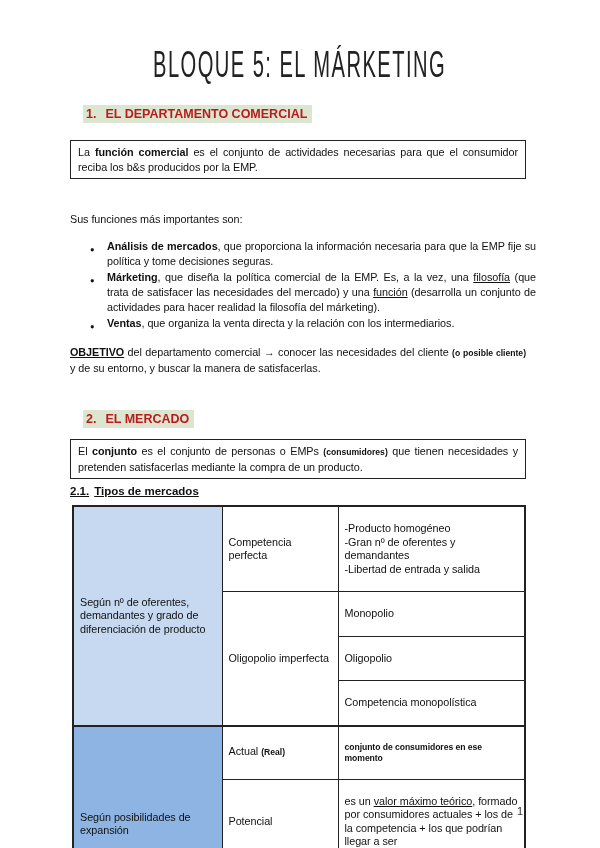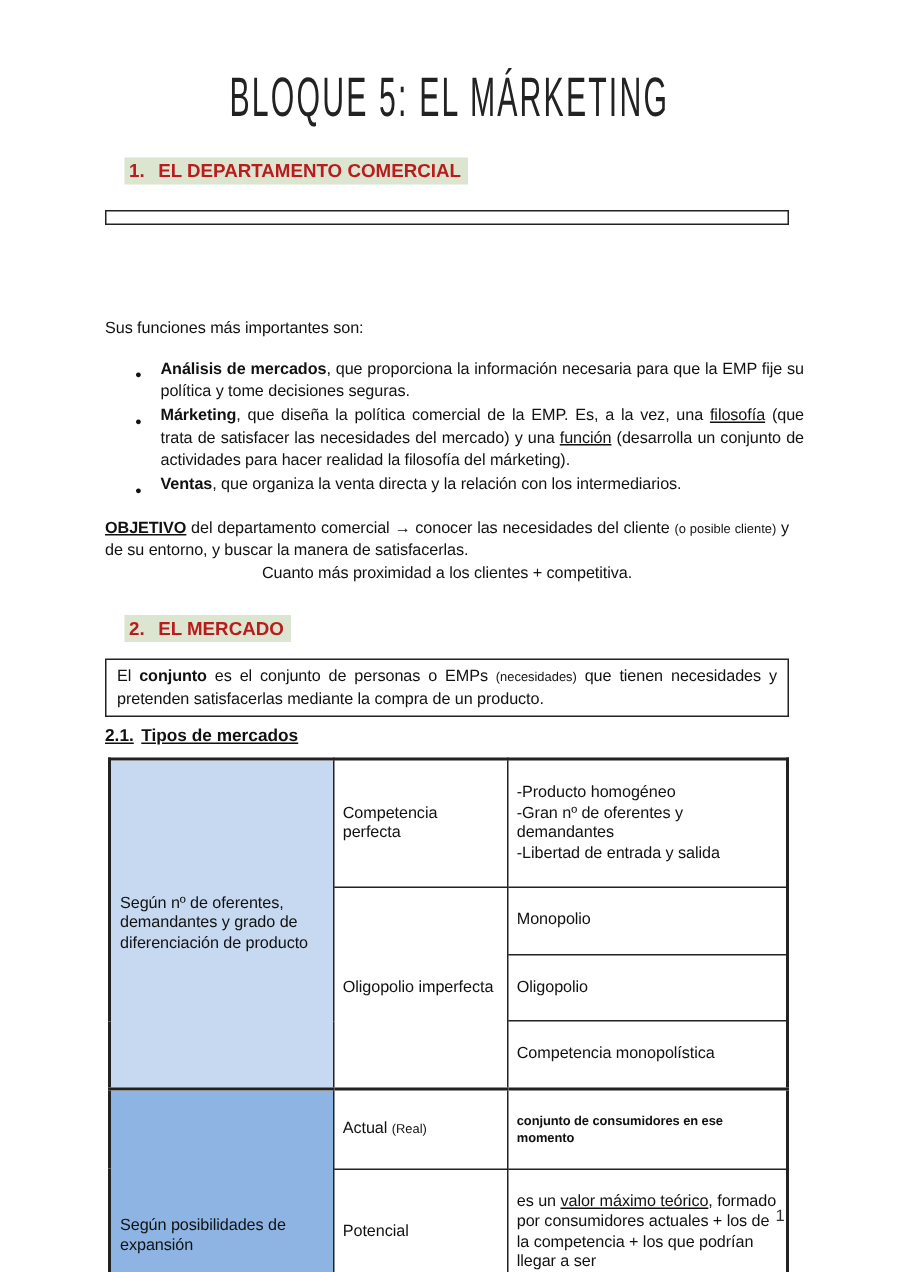--- a/index.html
+++ b/index.html
@@ -31,21 +31,21 @@
     list-style:none;
   }
   ul.bullets li{position:relative;text-align:justify;margin-bottom:1px;}
   ul.bullets li::before{
     content:"\25CF";position:absolute;left:-17px;top:3px;font-size:7.5px;color:#111;
   }
   .objetivo{position:absolute;left:70px;top:329px;width:456px;}
   .obj-just{text-align:justify;}
   .obj-center{text-align:center;}
   .obj-label{font-weight:bold;text-decoration:underline;}
-  .sm{font-size:8.6px;font-weight:normal;letter-spacing:0;}
+  .sm{font-size:8.6px;font-weight:bold;letter-spacing:0;}
   .u{text-decoration:underline;}
   b{font-weight:bold;}
   
   .h-sub{position:absolute;left:70px;top:469px;font-size:11.5px;font-weight:bold;text-align:right;}
   .h-sub .under{text-decoration:underline;}
   .h-sub .h21-num{text-decoration:underline;margin-right:5px;}
   
   table.mkt{
     position:absolute;left:72px;top:489px;border-collapse:collapse;table-layout:fixed;
     font-size:10.8px;line-height:13.5px;letter-spacing:-0.05px;color:#111;
@@ -69,41 +69,41 @@
 
   <div class="title-wrap">
     <span class="title-text">BLOQUE 5: EL MÁRKETING</span>
   </div>
 
   <div class="h-sec" style="top:91px;left:83px;">
     <span class="hl"><span class="h-num">1.</span><span>EL DEPARTAMENTO COMERCIAL</span></span>
   </div>
 
   <div class="dbox" style="top:124px;">
+    <div><span>La </span><b>función comercial</b><span> es el conjunto de actividades necesarias para que el consumidor reciba los b&amp;s producidos por la EMP.</span></div>
   </div>
 
   <div class="intro body-txt">Sus funciones más importantes son:</div>
 
   <ul class="bullets body-txt">
     <li><b>Análisis de mercados</b><span>, que proporciona la información necesaria para que la EMP fije su política y tome decisiones seguras.</span></li>
     <li><b>Márketing</b><span>, que diseña la política comercial de la EMP. Es, a la vez, una </span><span class="u">filosofía</span><span> (que trata de satisfacer las necesidades del mercado) y una </span><span class="u">función</span><span> (desarrolla un conjunto de actividades para hacer realidad la filosofía del márketing).</span></li>
     <li><b>Ventas</b><span>, que organiza la venta directa y la relación con los intermediarios.</span></li>
   </ul>
 
   <div class="objetivo body-txt">
     <div class="obj-just"><span class="obj-label">OBJETIVO</span><span> del departamento comercial → conocer las necesidades del cliente </span><span class="sm">(o posible cliente)</span><span> y de su entorno, y buscar la manera de satisfacerlas.</span></div>
-    <div class="obj-center">Cuanto más proximidad a los clientes + competitiva.</div>
   </div>
 
   <div class="h-sec" style="top:396px;left:83px;text-align:right;">
     <span class="hl"><span class="h-num">2.</span><span>EL MERCADO</span></span>
   </div>
 
   <div class="dbox" style="top:423px;">
-    <div><span>El </span><b>conjunto</b><span> es el conjunto de personas o EMPs </span><span class="sm">(necesidades)</span><span> que tienen necesidades y pretenden satisfacerlas mediante la compra de un producto.</span></div>
+    <div><span>El </span><b>conjunto</b><span> es el conjunto de personas o EMPs </span><span class="sm">(consumidores)</span><span> que tienen necesidades y pretenden satisfacerlas mediante la compra de un producto.</span></div>
   </div>
 
   <div class="h-sub">
     <span class="h21-num">2.1.</span><span class="under">Tipos de mercados</span>
   </div>
 
   <table class="mkt">
     <colgroup>
         <col style="width:149px">
         <col style="width:116px">

